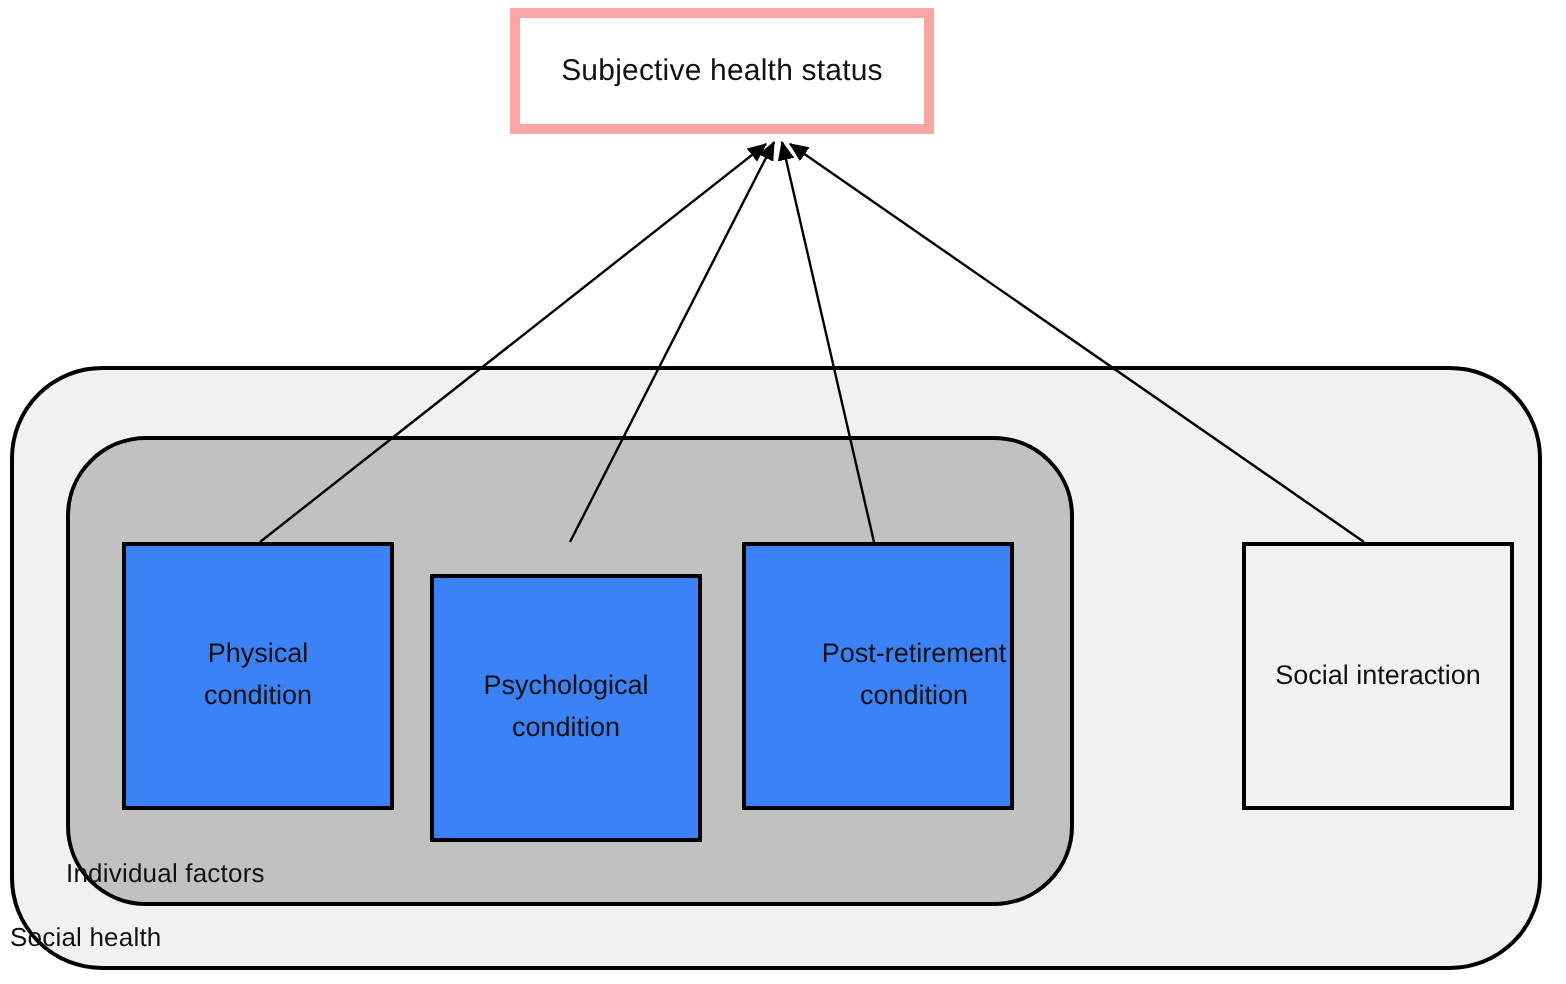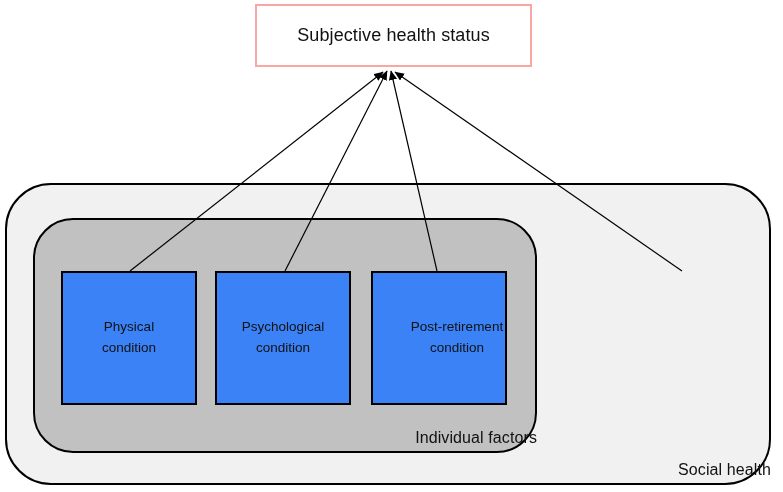--- a/index.html
+++ b/index.html
@@ -13,29 +13,29 @@
     width: 783px;
     height: 492px;
     background: #ffffff;
     overflow: hidden;
     color: #111111;
   }
   .outcome-box {
     position: absolute;
     left: 255px;
     top: 4px;
-    width: 277px;
+    width: 212px;
     height: 63px;
     box-sizing: border-box;
     background: #ffffff;
-    border: 2px solid #fca5a5;
+    border: 5px solid #fca5a5;
     display: flex;
     align-items: center;
     justify-content: center;
-    font-size: 18px;
+    font-size: 15px;
     letter-spacing: 0.1px;
   }
   .group-social {
     position: absolute;
     left: 5px;
     top: 183px;
     width: 766px;
     height: 302px;
     box-sizing: border-box;
     background: #f1f1f1;
@@ -66,27 +66,27 @@
     justify-content: center;
     text-align: center;
     font-size: 13.5px;
     line-height: 1.55;
   }
   .factor-box .wrap-label {
     display: inline-block;
     max-width: 108px;
   }
   .fb-physical { left: 61px; }
-  .fb-psychological { left: 215px; }
+  .fb-psychological { left: 215px; margin-top: 16px; }
   .fb-postretirement { left: 371px; padding-left: 36px; }
   .fb-social-interaction { left: 621px; background: #f1f1f1; }
   .group-label {
     position: absolute;
-    text-align: right;
-    font-size: 16px;
+    text-align: left;
+    font-size: 13px;
     letter-spacing: 0.1px;
   }
   .label-individual {
     left: 33px;
     width: 504px;
     top: 429px;
   }
   .label-social {
     left: 5px;
     width: 766px;
@@ -123,20 +123,23 @@
   </div>
 
   <div class="factor-box fb-psychological">
     <span class="wrap-label">Psychological condition</span>
   </div>
 
   <div class="factor-box fb-postretirement">
     <span class="wrap-label">Post-retirement condition</span>
   </div>
 
+  <div class="factor-box fb-social-interaction" style="background-color: rgb(241, 241, 241);">
+    <span class="wrap-label">Social interaction</span>
+  </div>
 
   <div class="group-label label-individual">Individual factors</div>
 
   <div class="group-label label-social">Social health</div>
 
   <svg class="arrows-layer" viewBox="0 0 783 492" xmlns="http://www.w3.org/2000/svg">
     <defs>
       <marker id="arrowhead" markerWidth="9" markerHeight="8" refX="7.5" refY="3.5" orient="auto">
         <path d="M0,0 L8,3.5 L0,7 Z" fill="#000000"></path>
       </marker>

